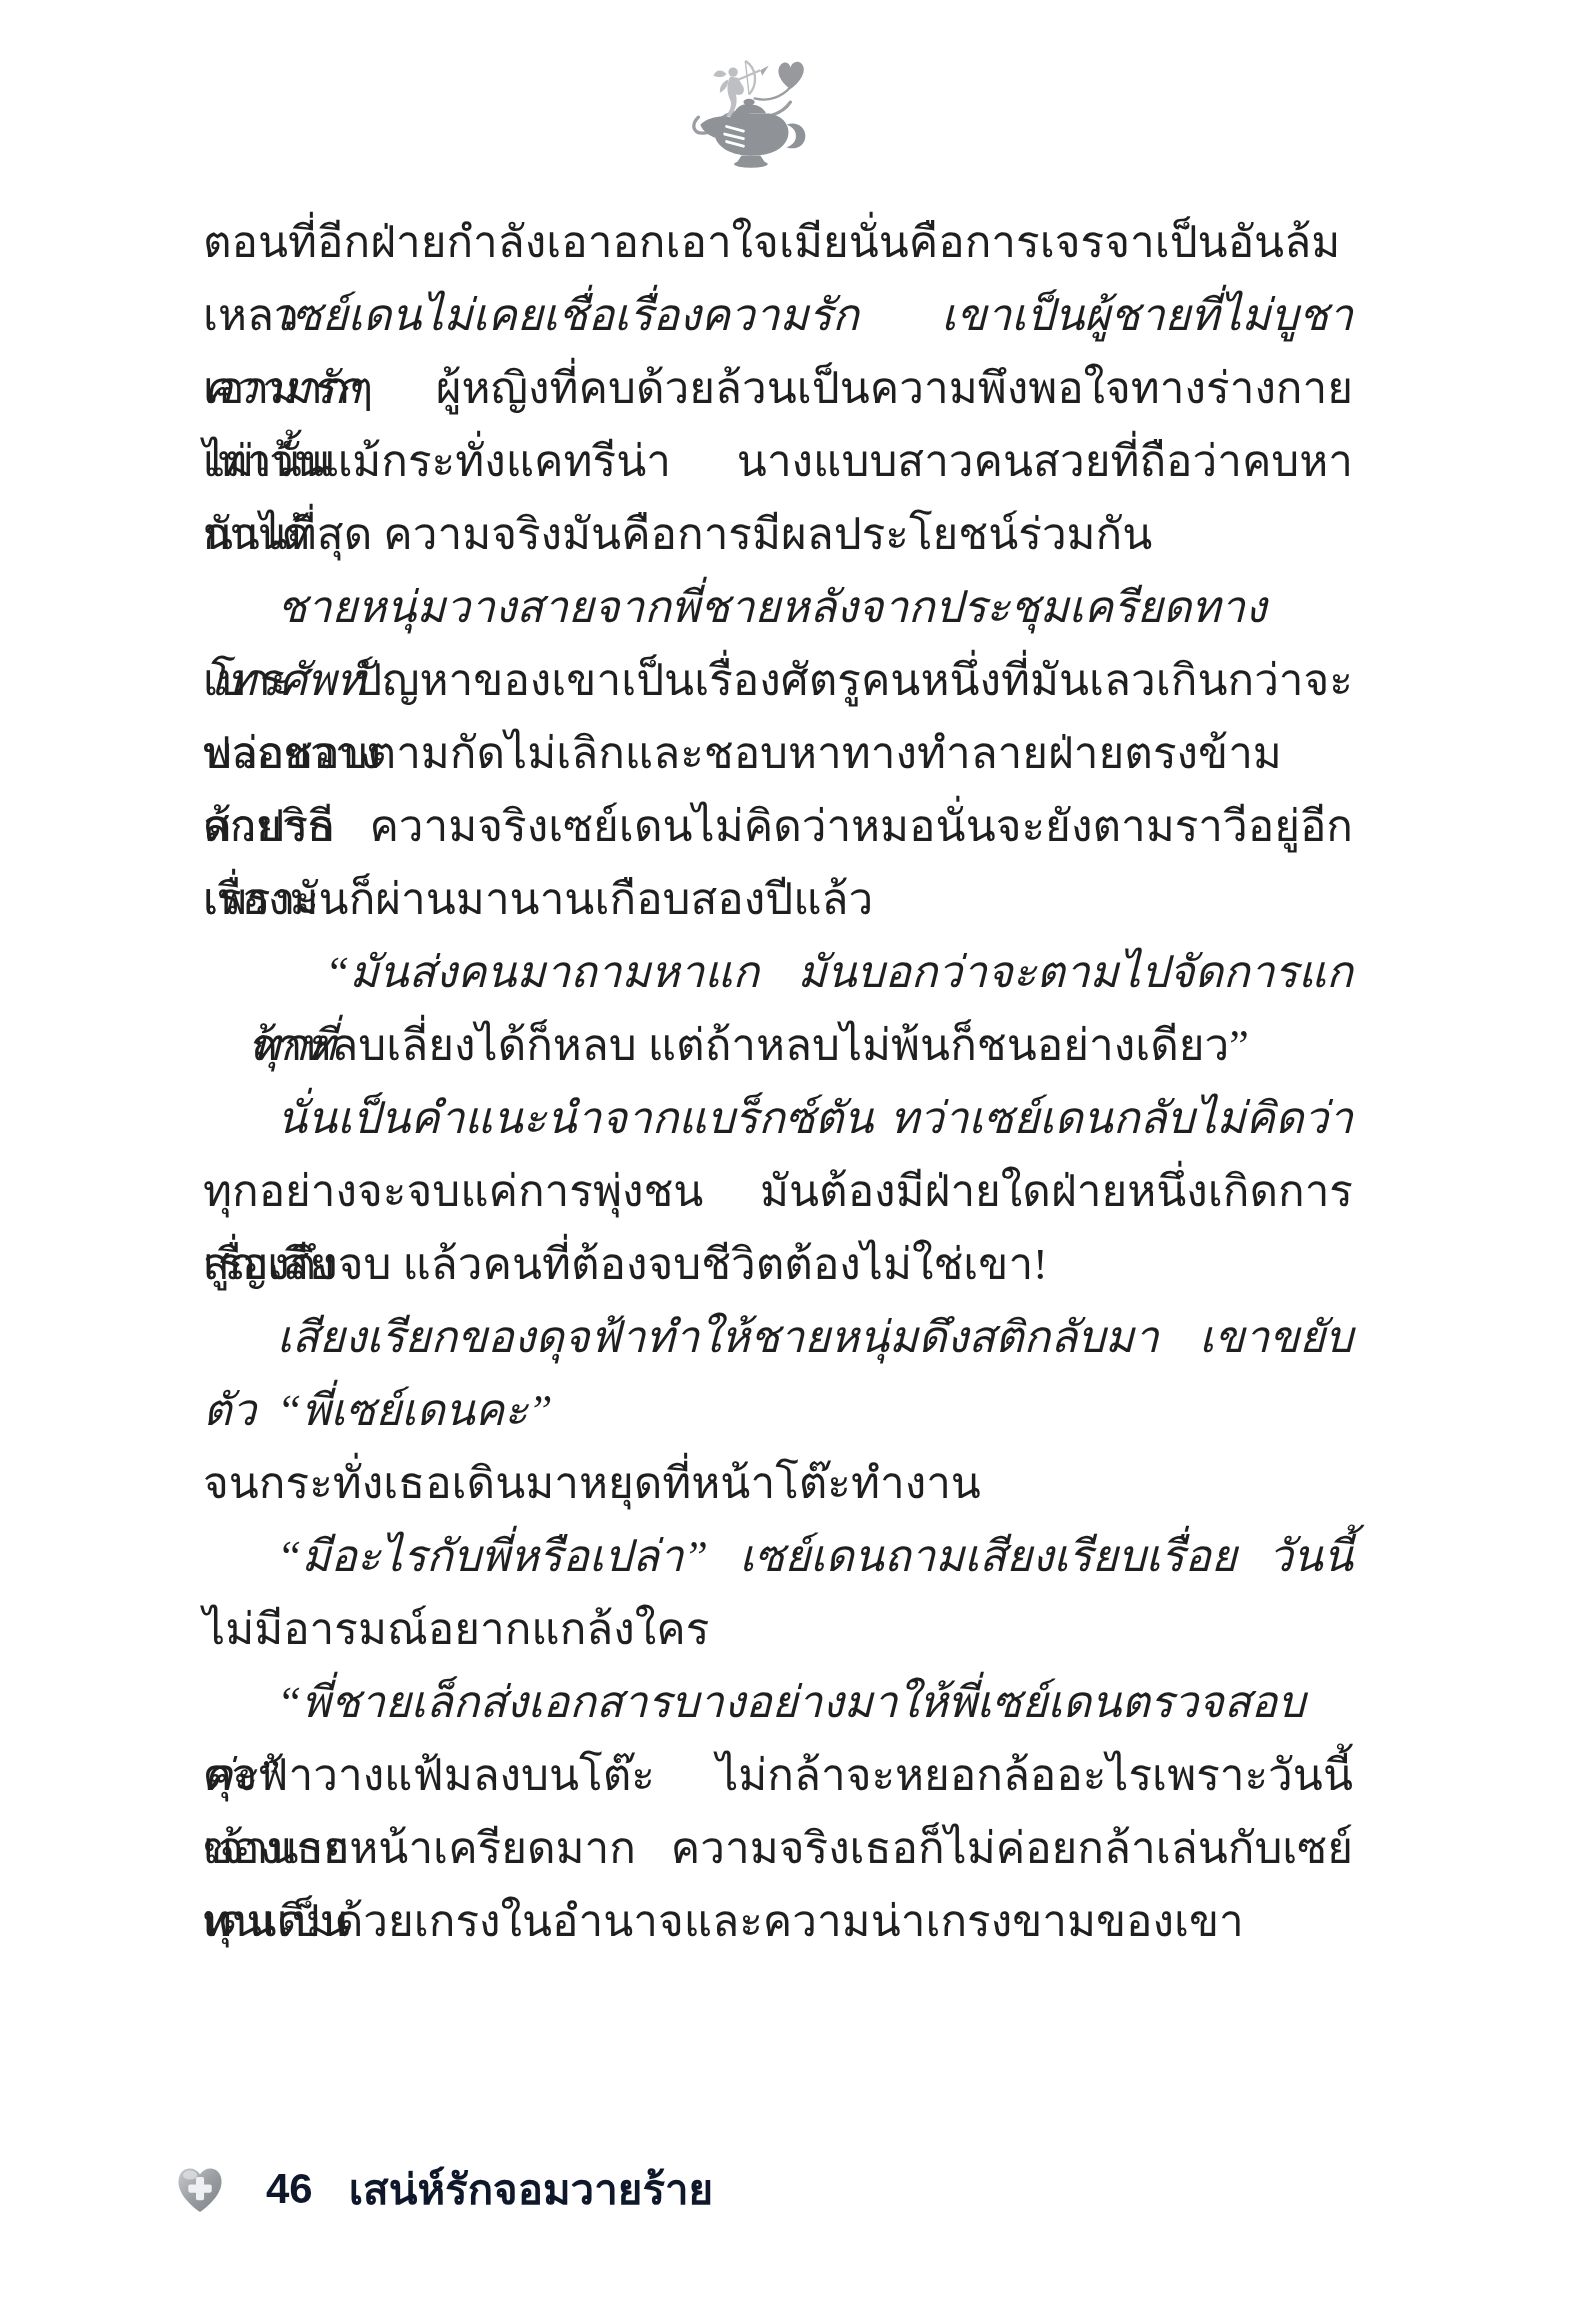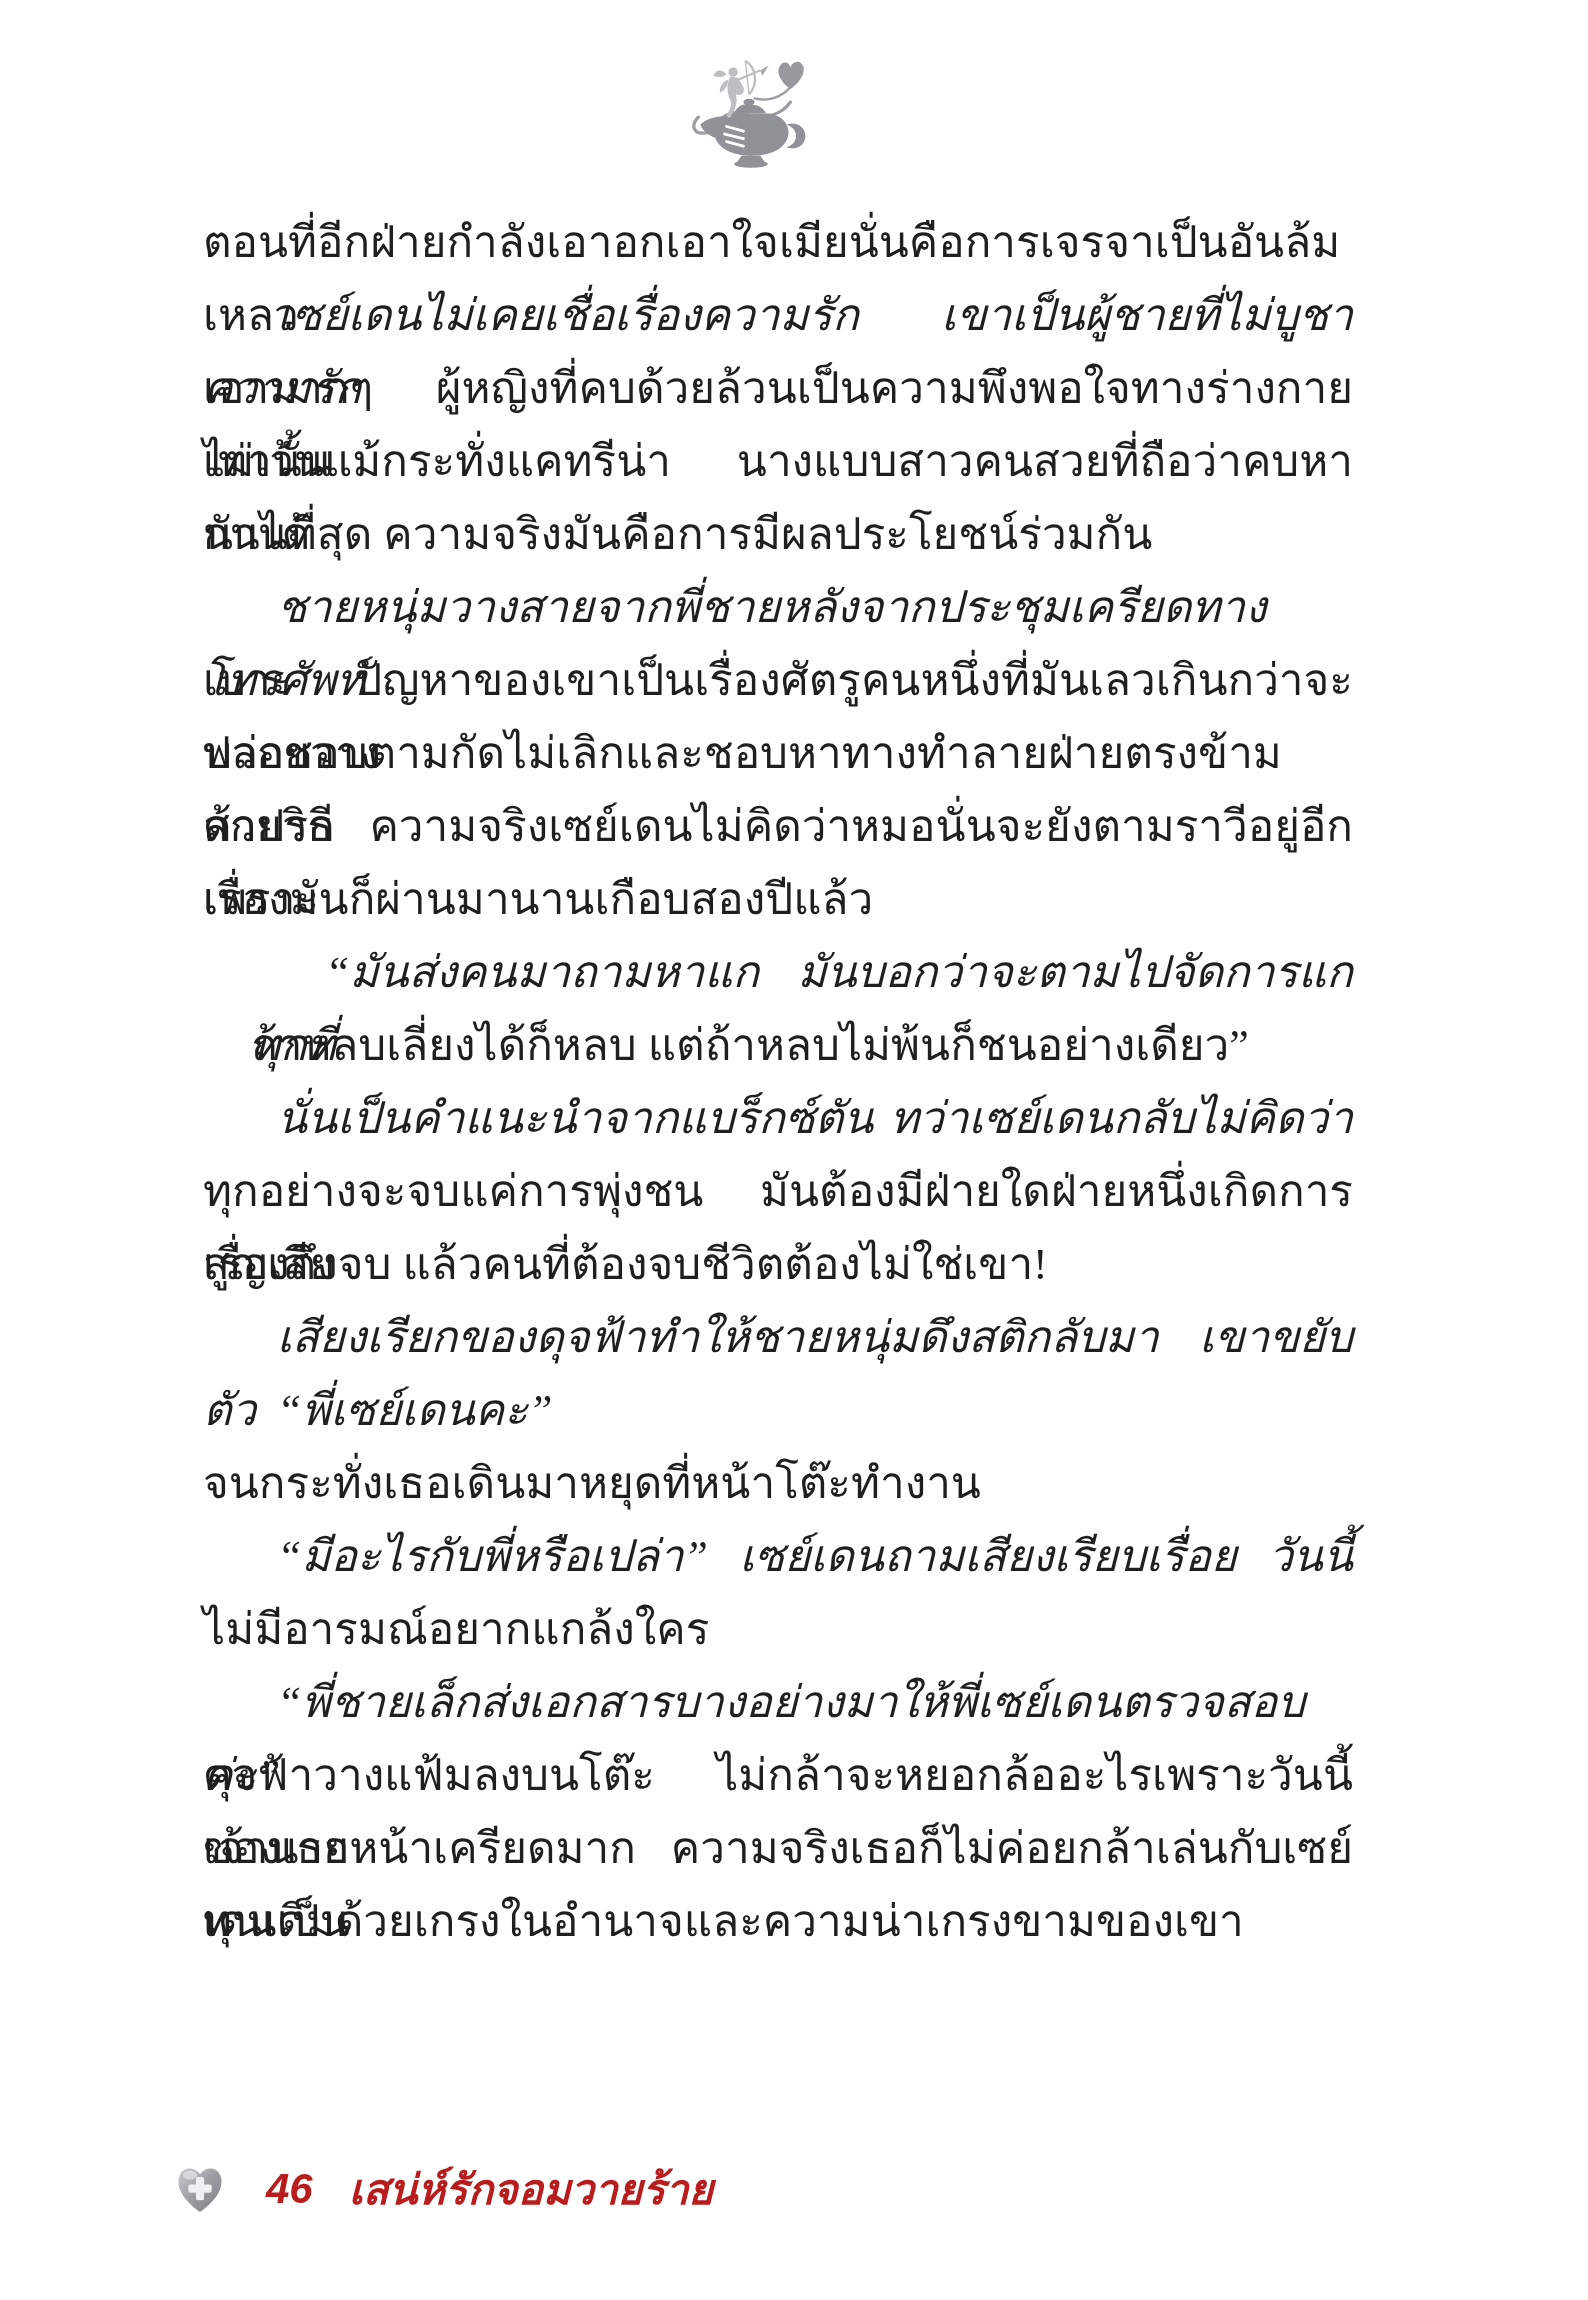--- a/index.html
+++ b/index.html
@@ -23,21 +23,21 @@
     text-align:left;
     overflow:visible;
   }
   .j{text-align:justify;text-align-last:justify;}
   .ind{text-indent:74px;font-style:italic;}
   .it{margin-left:48px;}
   .footer{
     position:absolute;left:173px;top:2161px;height:56px;
     display:flex;align-items:center;
     font-family:"Liberation Sans","DejaVu Sans",sans-serif;
-    font-weight:bold;font-size:42px;color:#b91c1c;font-style:italic;
+    font-weight:bold;font-size:42px;color:#0f172a;
   }
   .heart{width:54px;height:53px;flex:0 0 auto;}
   .pgnum{margin-left:39px;}
   .booktitle{margin-left:36px;}
 </style>
 </head>
 <body>
 
 <div class="page">
 

